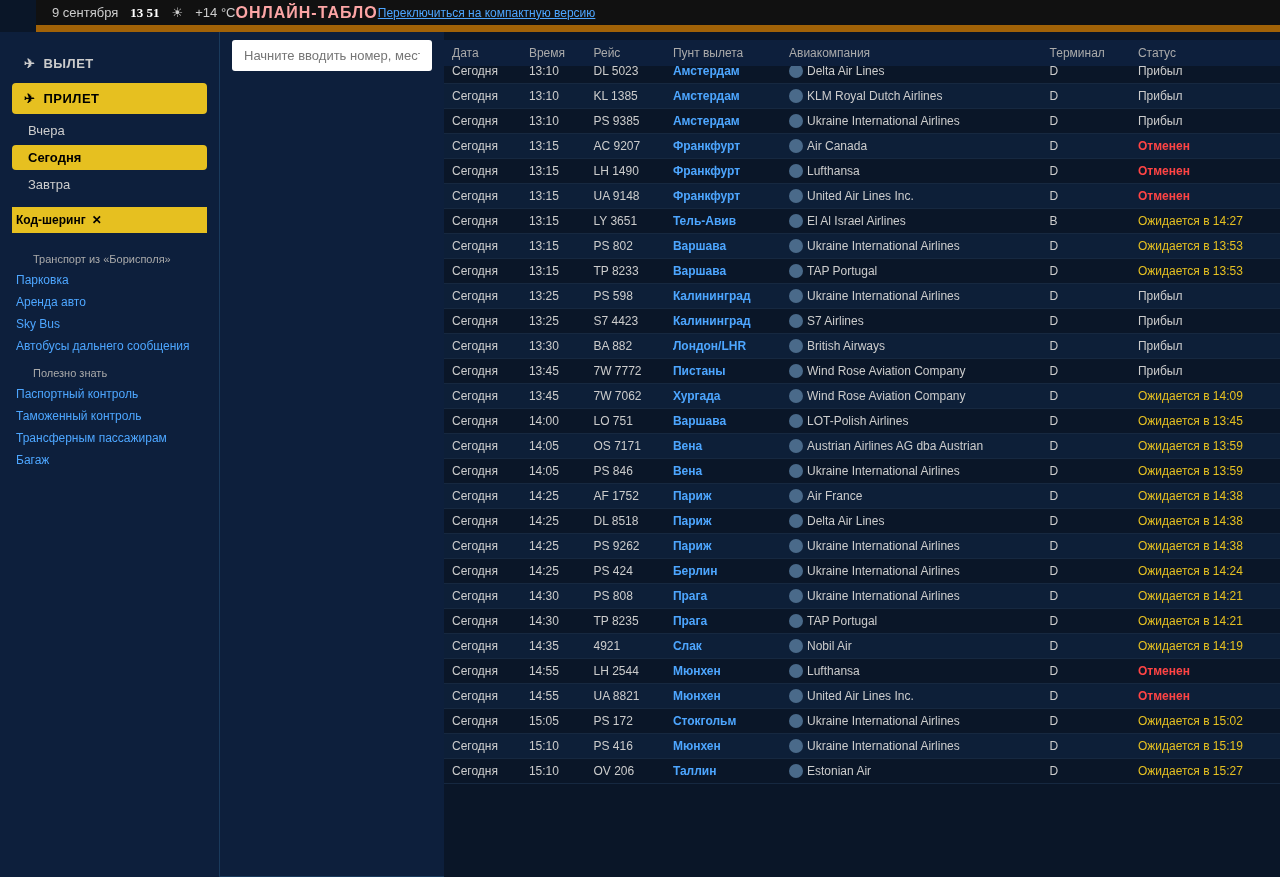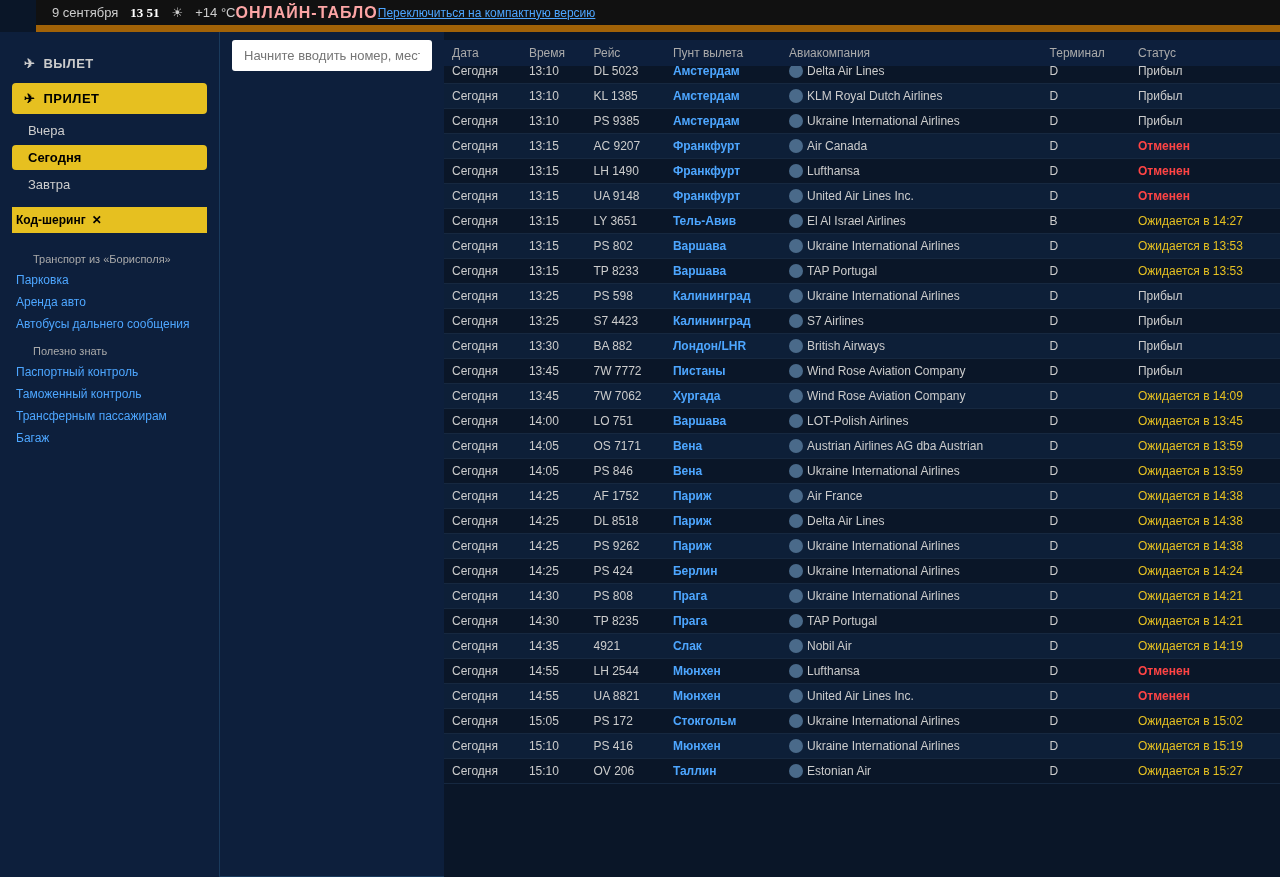--- a/index.html
+++ b/index.html
@@ -253,20 +253,21 @@
 
     <div class="sidebar-codeshare">
       <span>Код-шеринг</span>
       <span>✕</span>
     </div>
 
     <div class="sidebar-section-title">Транспорт из «Борисполя»</div>
     <div id="transport-links">
         <a class="sidebar-link">Парковка</a>
         <a class="sidebar-link">Аренда авто</a>
+        <a class="sidebar-link">Sky Bus</a>
         <a class="sidebar-link">Автобусы дальнего сообщения</a>
       </div>
 
     <div class="sidebar-section-title">Полезно знать</div>
     <div id="info-links">
         <a class="sidebar-link">Паспортный контроль</a>
         <a class="sidebar-link">Таможенный контроль</a>
         <a class="sidebar-link">Трансферным пассажирам</a>
         <a class="sidebar-link">Багаж</a>
       </div>

